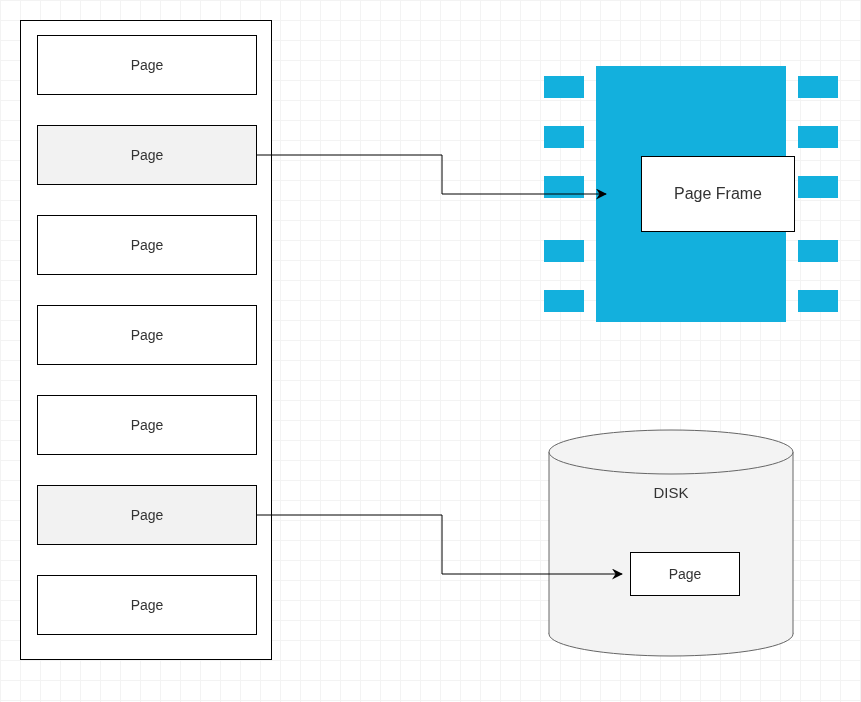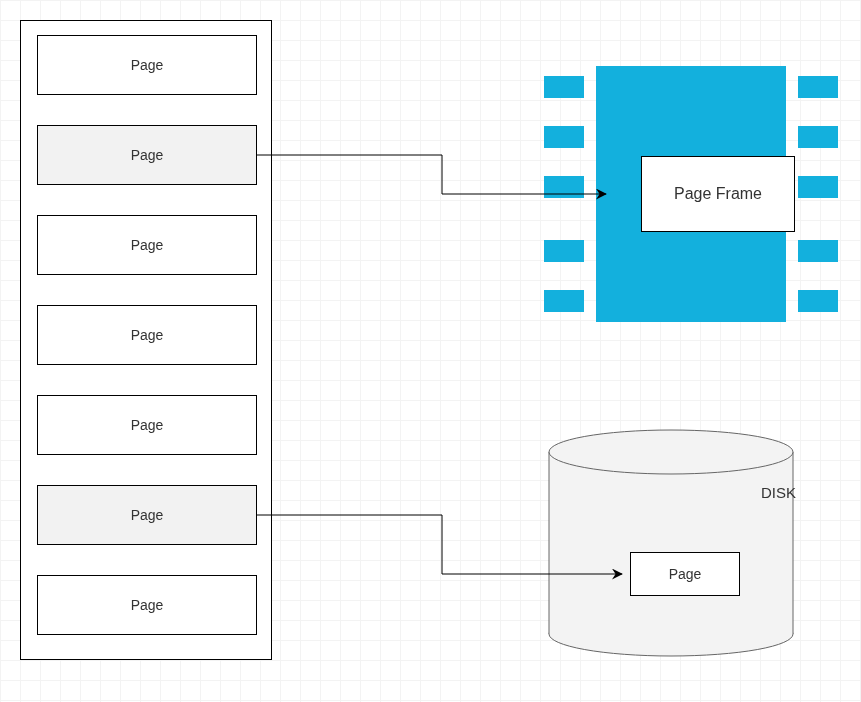--- a/index.html
+++ b/index.html
@@ -105,21 +105,21 @@
     left: 546px;
     top: 428px;
     width: 250px;
     height: 230px;
   }
   .disk-label {
     position: absolute;
     left: 546px;
     top: 484px;
     width: 250px;
-    text-align: right;
+    text-align: center;
     font-size: 15px;
   }
   .disk-page {
     position: absolute;
     left: 630px;
     top: 552px;
     width: 110px;
     height: 44px;
     background: #fff;
     border: 1px solid #000;

